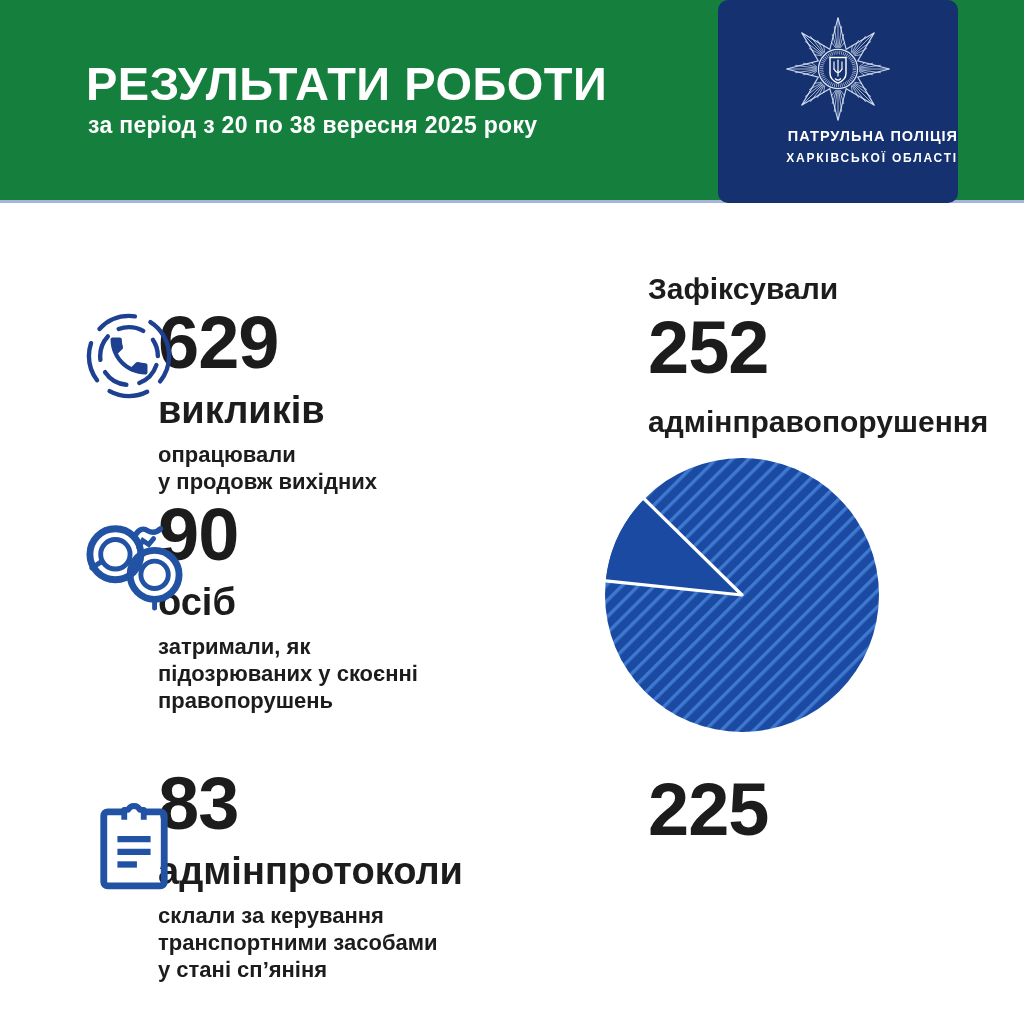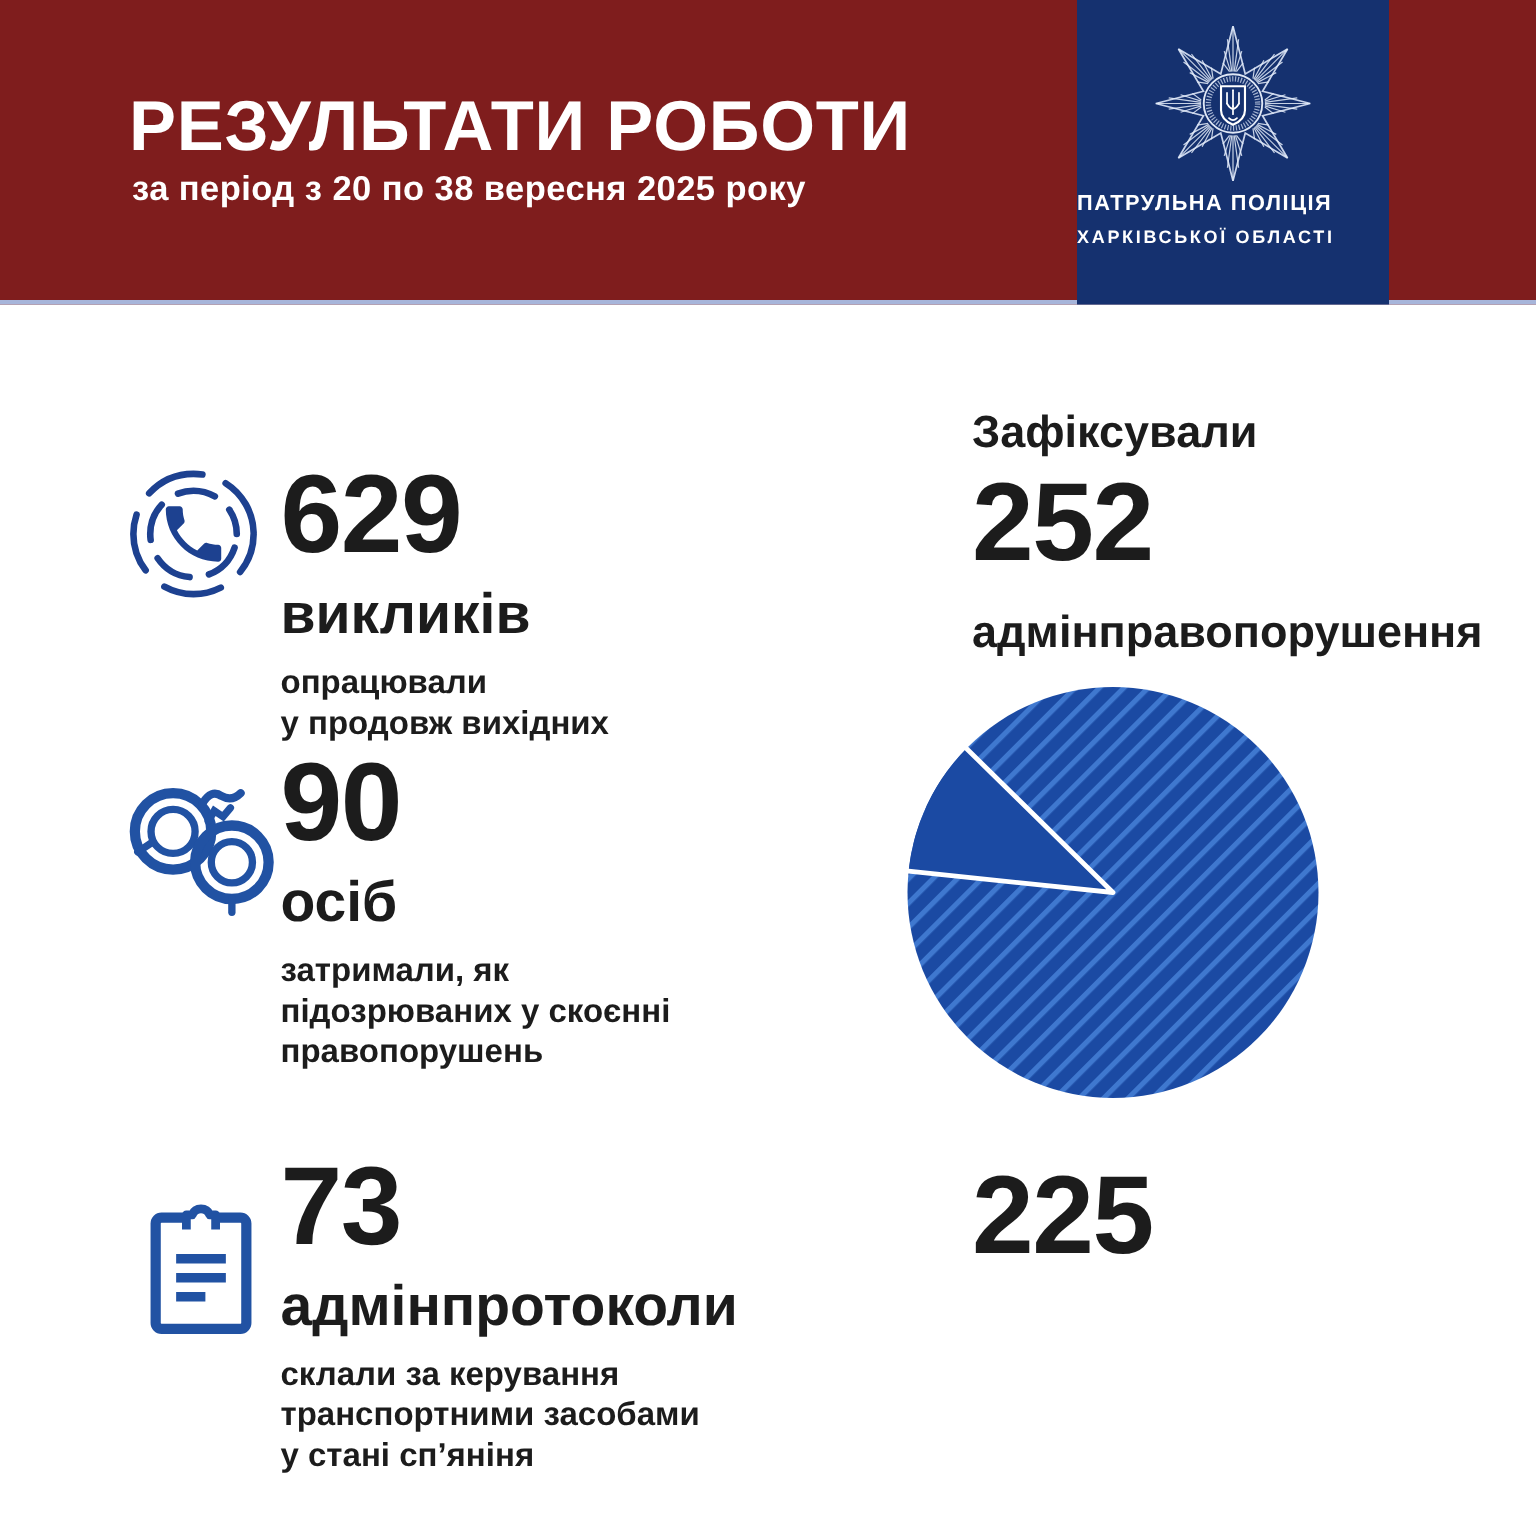--- a/index.html
+++ b/index.html
@@ -6,43 +6,43 @@
   html,body { background:#e9e9e9; }
   #canvas {
     position:relative; width:1024px; height:1024px; margin:0 auto;
     background:#ffffff; overflow:hidden;
     font-family:"Liberation Sans","DejaVu Sans",sans-serif;
     color:#1c1c1c;
   }
   
   .header {
     position:absolute; left:0; top:0; width:1024px; height:203px;
-    background:#7f1d1d; border-bottom:3px solid #a7b5da;
+    background:#15803d; border-bottom:3px solid #a7b5da;
   }
   .header-title {
     position:absolute; left:86px; top:56px;
     font-size:47px; font-weight:800; color:#ffffff; letter-spacing:.5px;
     white-space:nowrap;
   }
   .header-subtitle {
     position:absolute; left:88px; top:112px;
     font-size:23px; font-weight:700; color:#ffffff; letter-spacing:.3px;
     white-space:nowrap;
   }
   .logo-panel {
-    position:absolute; left:718px; top:0; width:208px; height:203px;
-    background:#15316f; text-align:left;
+    position:absolute; left:718px; top:0; width:240px; height:203px;
+    background:#15316f; text-align:right;border-radius:10px;
   }
   .logo-panel svg { display:block; margin:14px auto 4px auto; }
   .logo-line1 { font-size:14.5px; font-weight:700; color:#ffffff; letter-spacing:1px; }
   .logo-line2 { margin-top:7px; font-size:12px; font-weight:700; color:#ffffff; letter-spacing:1.8px; }
   
   .stat { position:absolute; left:85px; width:520px; }
   .stat .icon { position:absolute; }
-  .stat .text { margin-left:102px; }
+  .stat .text { margin-left:73px; }
   .stat-value { font-size:74px; font-weight:800; line-height:1; letter-spacing:-1px; }
   .stat-label { font-size:38px; font-weight:800; line-height:1; margin-top:11px; }
   .stat-desc  { font-size:22px; font-weight:700; line-height:27px; margin-top:12px; white-space:pre-line; }
   #stat-calls     { top:306px; }
   #stat-detained  { top:498px; }
   #stat-protocols { top:767px; }
   
   .r-block { position:absolute; left:648px; width:370px; }
   #recorded-block { top:272px; }
   .r-intro { font-size:30px; font-weight:700; line-height:1.1; }
@@ -179,21 +179,21 @@
     <svg class="icon" style="left:10px; top:28px;" width="78" height="98" viewBox="0 0 80 100">
       <rect x="9" y="17" width="62" height="76" rx="4" fill="none" stroke="#2152a3" stroke-width="7"></rect>
       <path d="M30 25 V15 h4 a6.5 6.5 0 0 1 12 0 h4 V25" fill="#ffffff" stroke="#2152a3" stroke-width="6" stroke-linejoin="round"></path>
       <g stroke="#2152a3" stroke-width="6.5">
         <line x1="23" y1="45" x2="57" y2="45"></line>
         <line x1="23" y1="58" x2="57" y2="58"></line>
         <line x1="23" y1="71" x2="43" y2="71"></line>
       </g>
     </svg>
     <div class="text">
-      <div class="stat-value">73</div>
+      <div class="stat-value">83</div>
       <div class="stat-label">адмінпротоколи</div>
       <div class="stat-desc">склали за керування
 транспортними засобами
 у стані сп’яніня</div>
     </div>
   </div>
 
   <div class="r-block" id="recorded-block">
     <div class="r-intro">Зафіксували</div>
     <div class="r-value">252</div>

